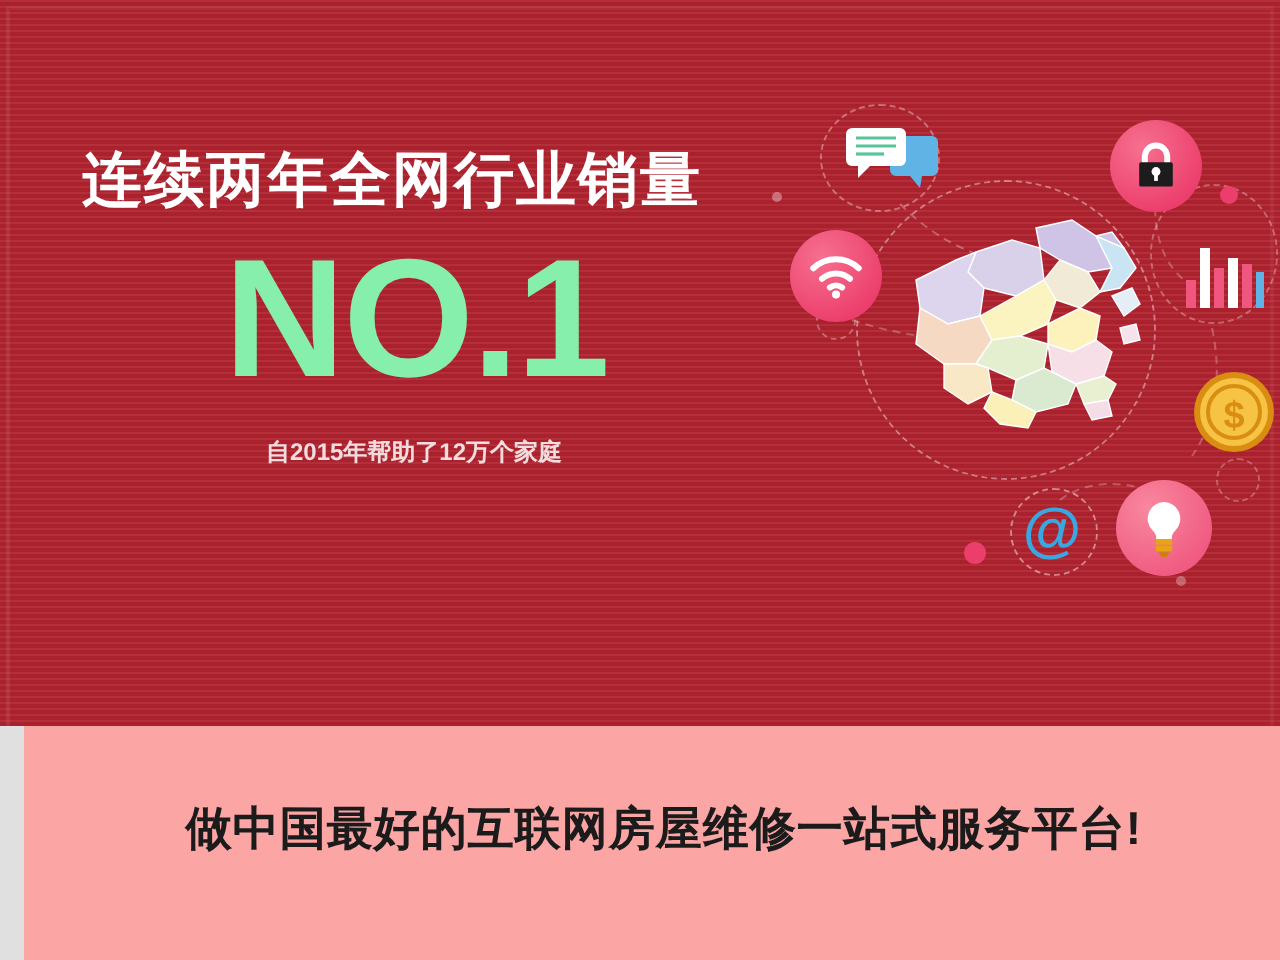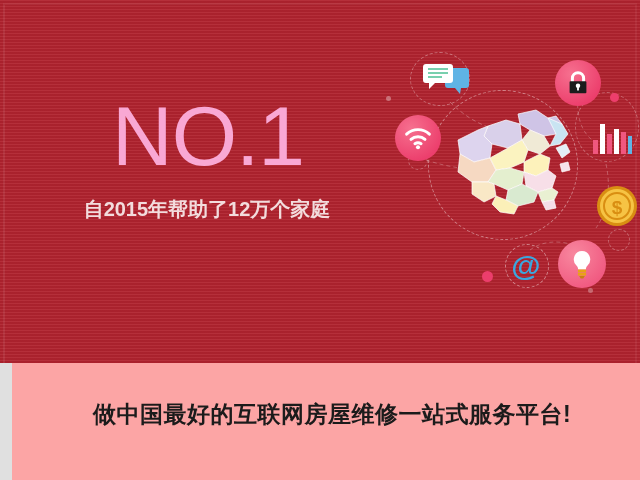--- a/index.html
+++ b/index.html
@@ -45,35 +45,35 @@
   }
   #headline{
     color:#ffffff;
     font-size:30px;
     font-weight:bold;
     letter-spacing:1px;
     line-height:1.1;
     white-space:nowrap;
   }
   #no1{
-    color:#f9a8d4;
+    color:#86efac;
     font-size:84px;
-    font-weight:normal;
+    font-weight:bold;
     line-height:1;
     letter-spacing:-1px;
-    margin-top:20px;
+    margin-top:10px;
     margin-left:24px;
   }
   #sub-block{
     margin-top:16px;
     margin-left:22px;
   }
   .subline{
     color:#f3dcdd;
-    font-size:20px;
+    font-size:12px;
     font-weight:bold;
     line-height:1.55;
     white-space:nowrap;
   }
 
   
   #cluster{
     position:absolute;left:380px;top:44px;width:260px;height:272px;
     z-index:5;
   }
@@ -224,20 +224,21 @@
         <span style="color:#3aa7e0;font-size:30px;font-weight:bold;line-height:1;">@</span>
       </div>
 
       <div class="dot" style="left:230px;top:49px;width:9px;height:9px;background:#ec3e6c;"></div>
       <div class="dot" style="left:102px;top:227px;width:11px;height:11px;background:#ec3e6c;"></div>
       <div class="dot" style="left:6px;top:52px;width:5px;height:5px;background:rgba(255,255,255,0.35);"></div>
       <div class="dot" style="left:208px;top:244px;width:5px;height:5px;background:rgba(255,255,255,0.30);"></div>
     </div>
 
     <div id="text-block">
+      <div id="headline">连续两年全网行业销量</div>
       <div id="no1">NO.1</div>
       <div id="sub-block">
         <div class="subline">自2015年帮助了12万个家庭</div>
       </div>
     </div>
   </div>
 
   <div id="bottom-bar">
     <div id="tagline">做中国最好的互联网房屋维修一站式服务平台!</div>
   </div>

